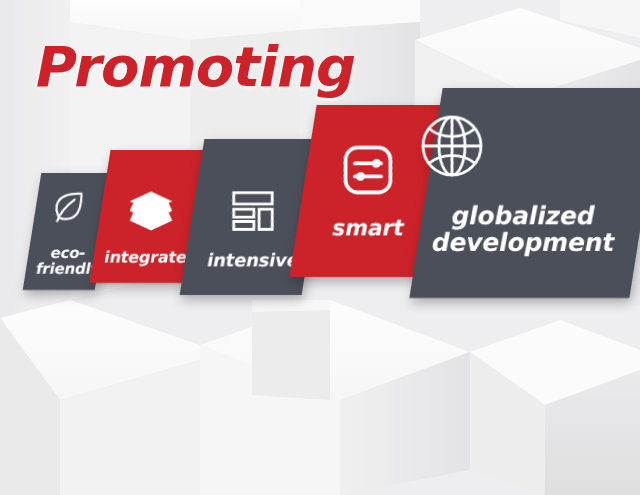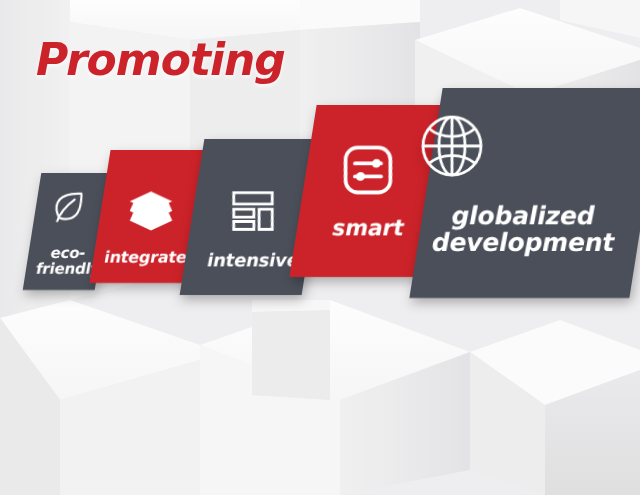--- a/index.html
+++ b/index.html
@@ -26,21 +26,21 @@
     inset: 0;
     background: linear-gradient(160deg, #f4f4f5 0%, #ececed 45%, #e6e6e8 100%);
   }
   #bg svg { display: block; width: 640px; height: 495px; }
 
   
   .heading {
     position: absolute;
     left: 36px;
     top: 34px;
-    font-size: 44px;
+    font-size: 56px;
     font-weight: bold;
     font-style: italic;
     letter-spacing: -1px;
     color: #cc2229;
     text-shadow: 0 2px 4px rgba(255,255,255,0.85);
     white-space: nowrap;
     z-index: 40;
   }
 
   

